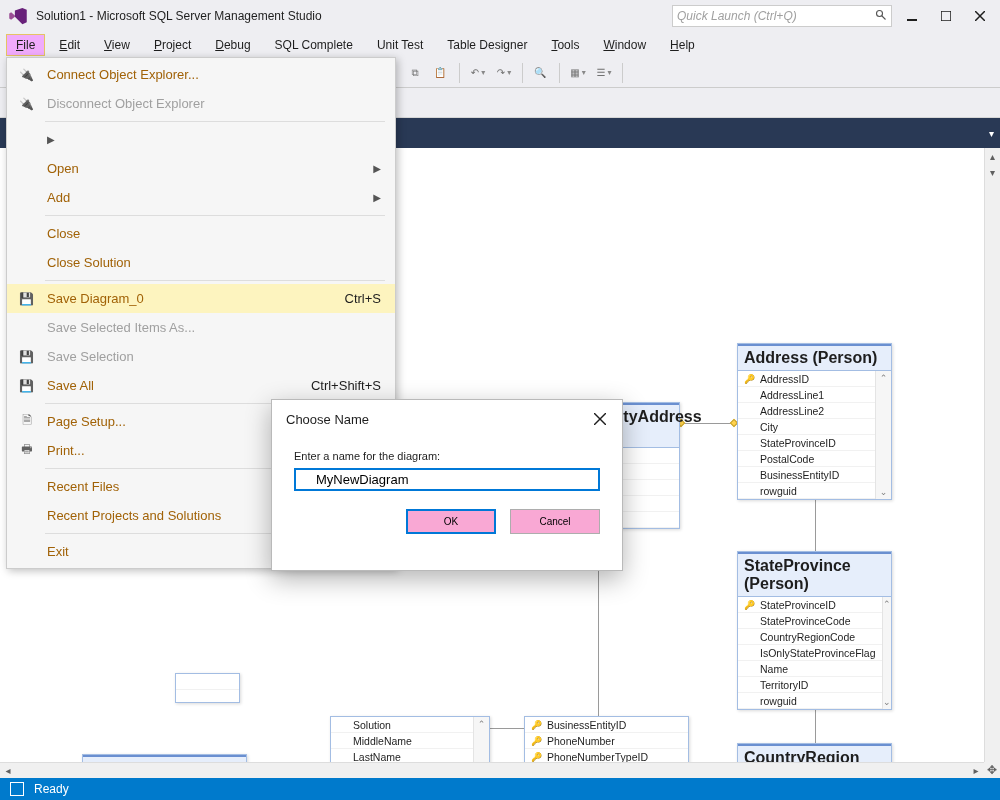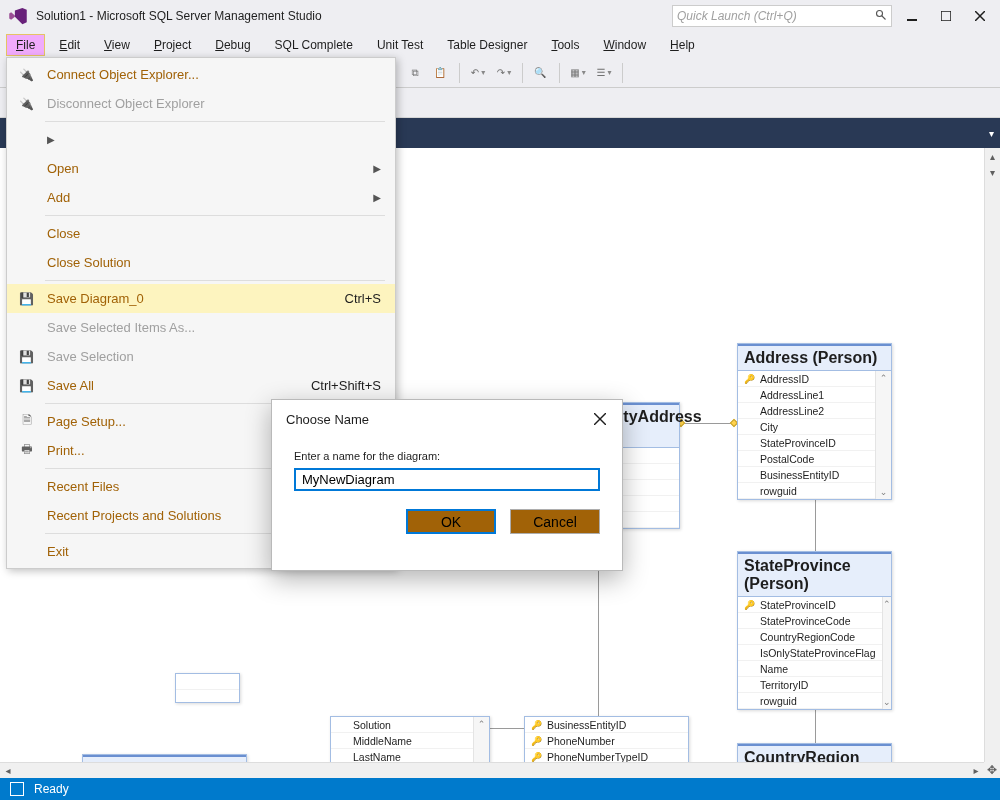--- a/index.html
+++ b/index.html
@@ -62,23 +62,23 @@
 .file-menu .mitem .sub { font-size:10px; color:#555;}
 .file-menu .mitem.disabled .label, .file-menu .mitem.disabled .icon { color:#a0a0a0;}
 .file-menu .mitem.hovered { background:#fdf4bf;}
 .file-menu .msep { height:1px; background:#ddd; margin:3px 10px 3px 38px;}
 
 .dialog { position:absolute; left:239px; top:399px; width:352px; height:172px; background:#fff; border:1px solid #b9b9b9; box-shadow:0 8px 24px rgba(0,0,0,.3); z-index:60;margin-left:32px;}
 .dialog .dtitle { display:flex; align-items:center; padding:8px 14px 0 14px; height:30px; font-size:13px;}
 .dialog .dtitle .dname{flex:1;}
 .dialog .dbody { padding:20px 22px 8px 22px; }
 .dialog .dbody .dlabel{ font-size:11px; margin-bottom:6px; display:block;}
-.dialog .dbody input[type=text]{ width:100%; height:23px; border:2px solid #0078d7; outline:none; padding:0 6px; font-size:13px;}
+.dialog .dbody input[type=text]{ width:100%; height:23px; border:2px solid #0078d7; outline:none; padding:0 20px; font-size:13px;}
 .dialog .dbtnrow{ display:flex; justify-content:flex-end; gap:14px; padding:10px 22px 14px;}
-.dialog .dbtn{ min-width:90px; height:25px; border:1px solid #adadad; background:#a16207; font-size:14px;}
+.dialog .dbtn{ min-width:90px; height:25px; border:1px solid #adadad; background:#f9a8d4; font-size:10px;}
 .dialog .dbtn.default{ border:2px solid #0078d7;}
 .close-x{ width:16px;height:16px;display:flex;align-items:center;justify-content:center;cursor:default;}
 
 .statusbar { position:absolute; left:0; right:0; bottom:0; height:22px; background:#007acc; color:#fff; display:flex; align-items:center; padding:0 10px; gap:10px; font-size:12px;}
 .statusbar .sicon{width:14px;height:14px;border:1px solid #fff;}
 
 .icon-color-accent{color:#007acc;}
 .icon-color-yellow{color:#d8a400;}
 </style>
 </head>

